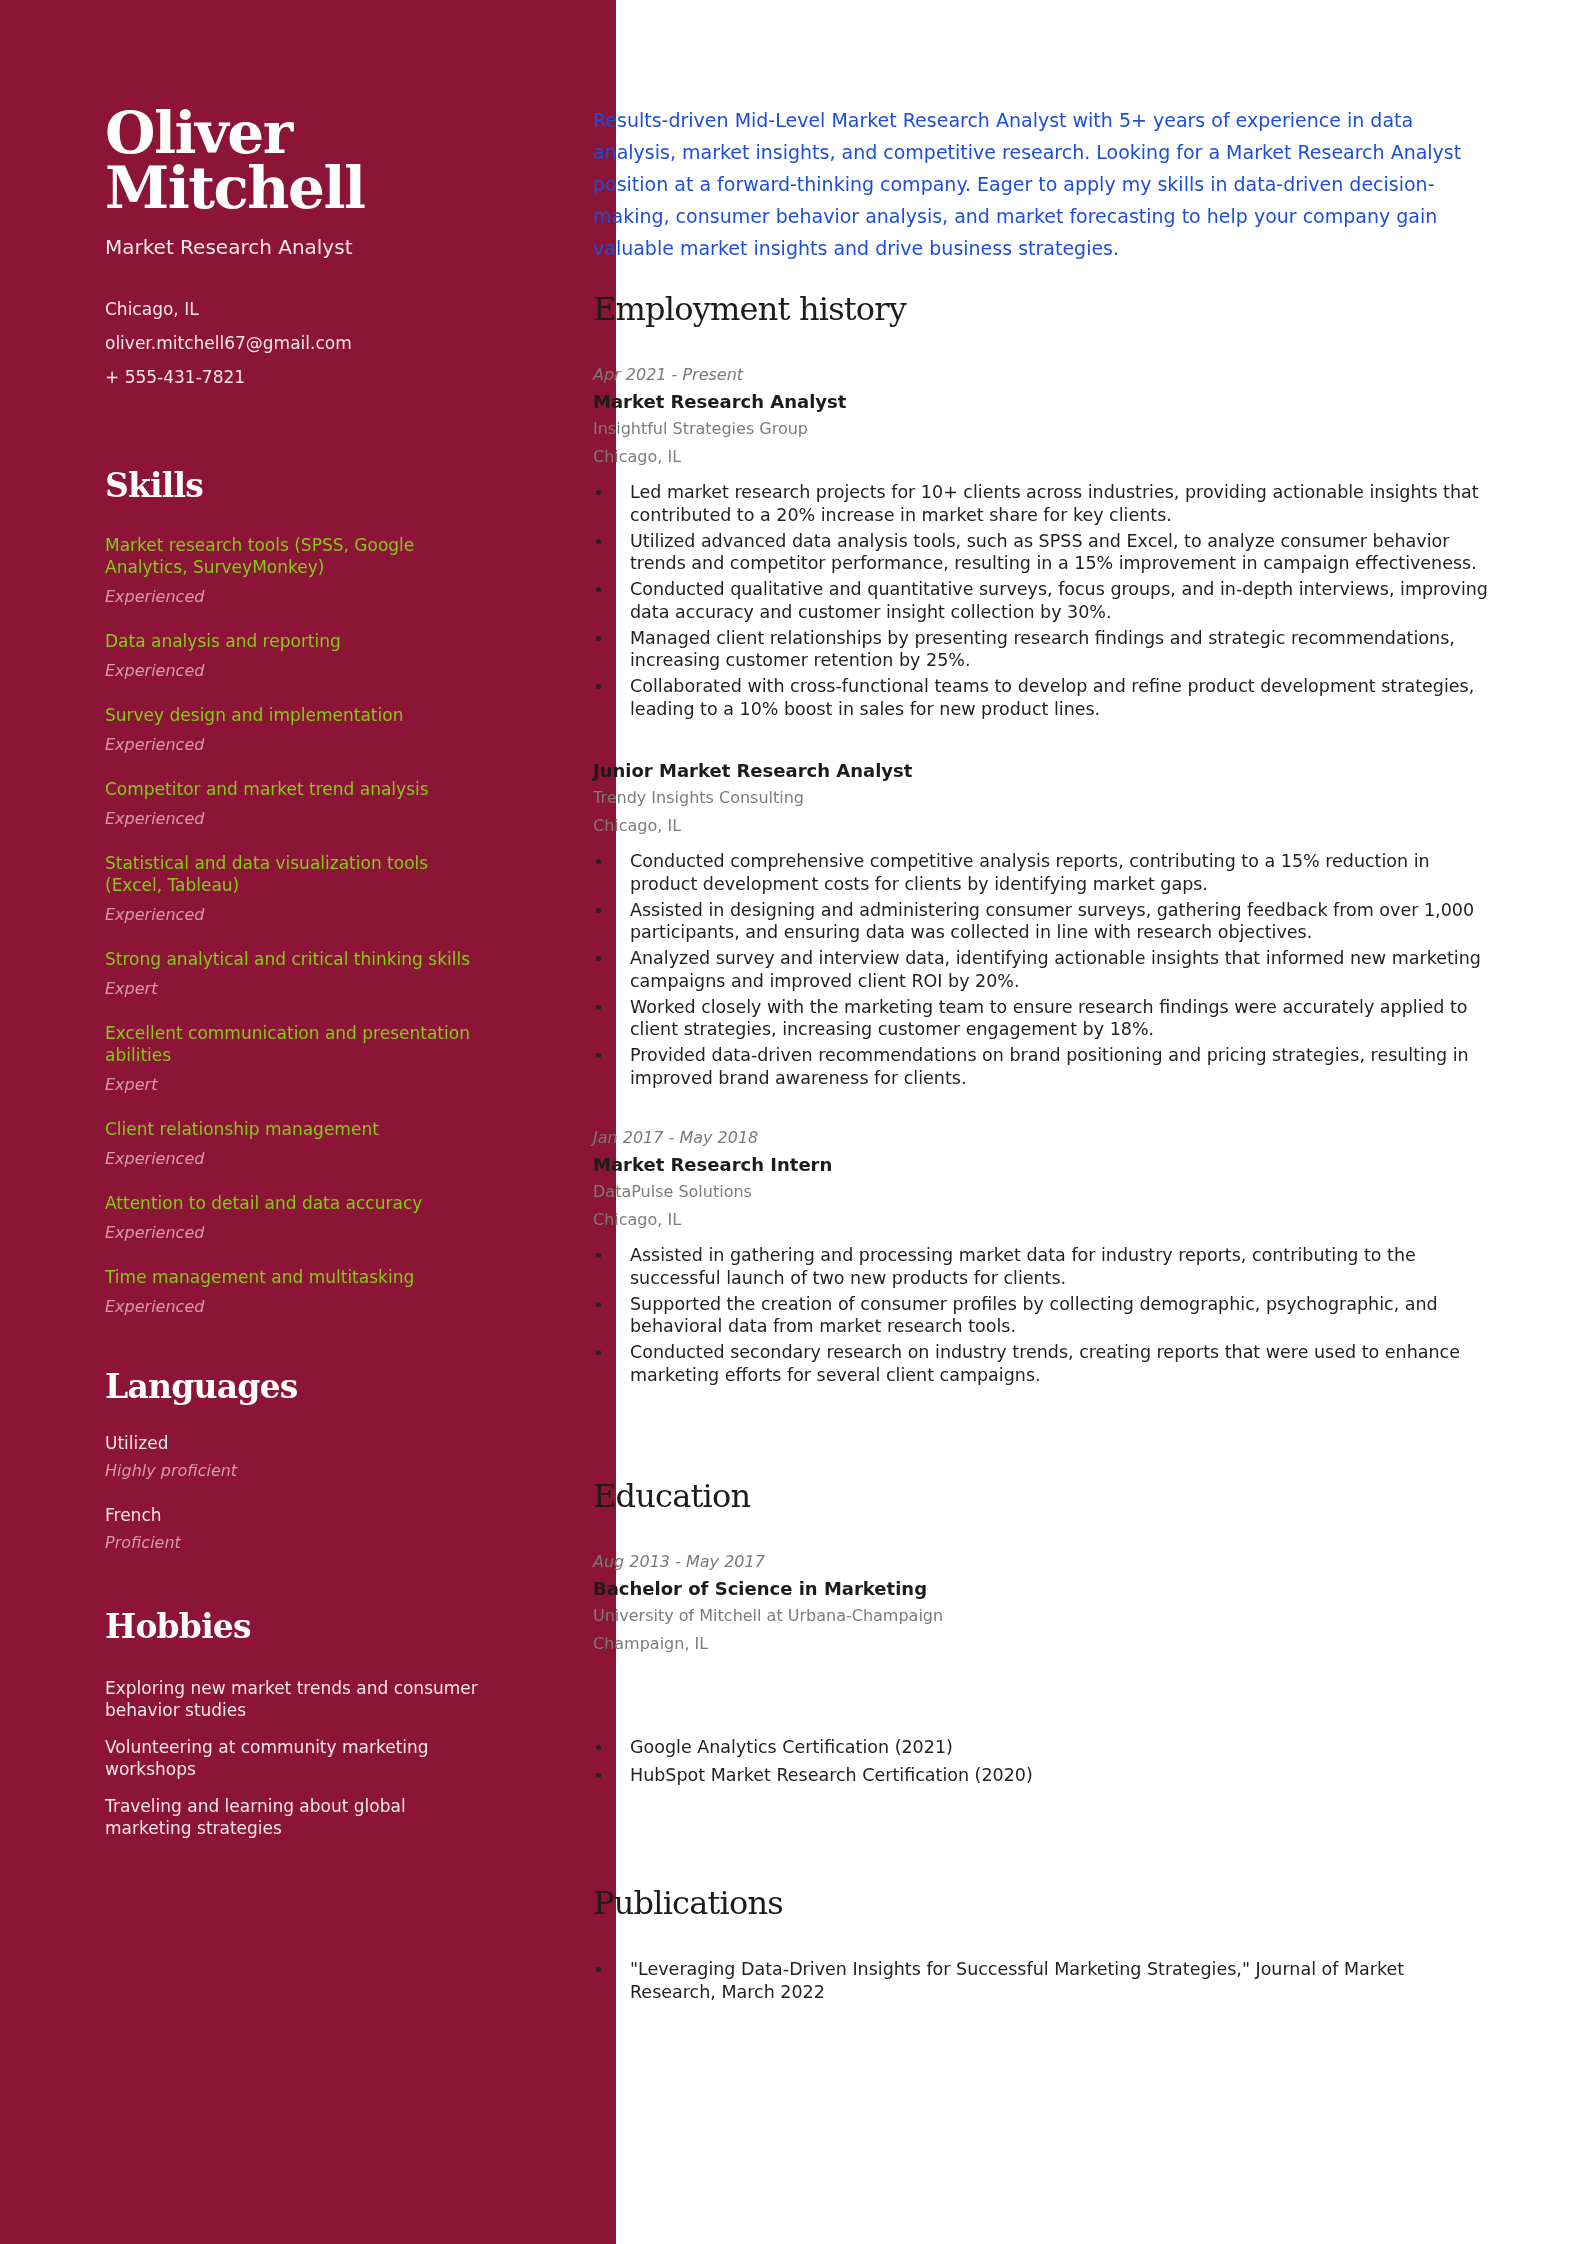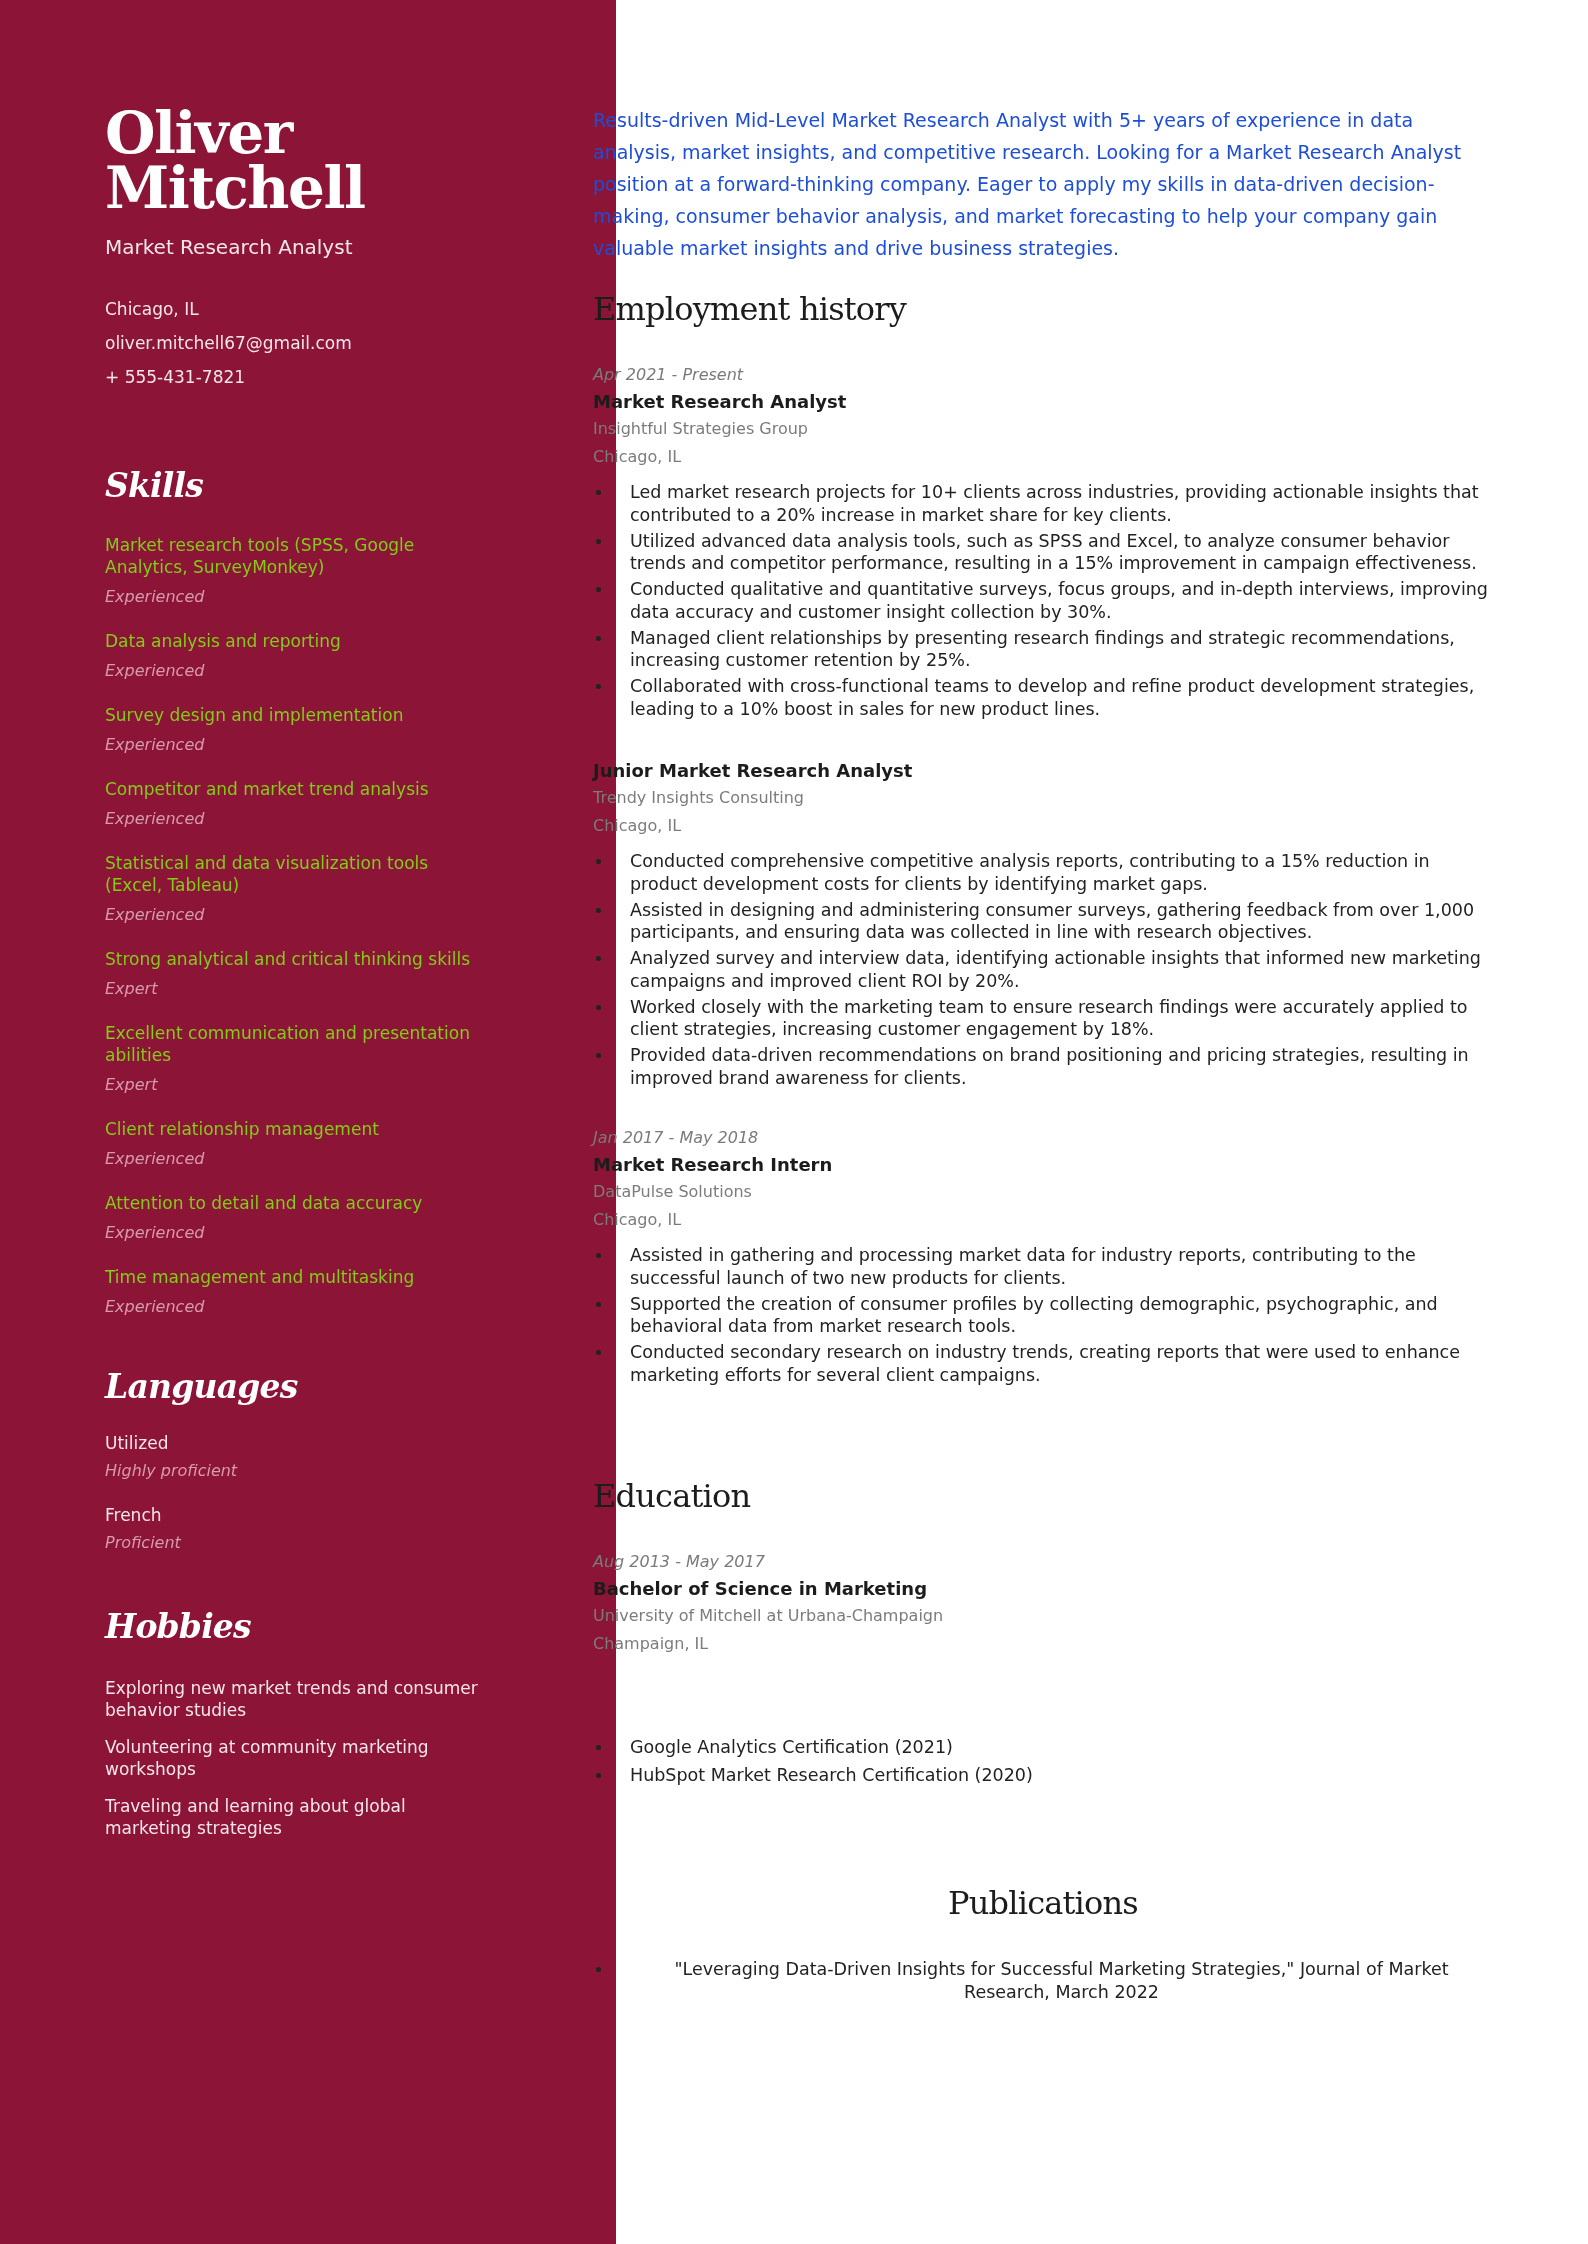--- a/index.html
+++ b/index.html
@@ -17,21 +17,21 @@
     color: #ffffff; width: 380px;
   }
   .name span { display: block; }
   .job-title-side {
     margin-top: 18px; font-size: 20px; line-height: 26px; color: #f6e6ec;
   }
   .contacts { margin-top: 32px; }
   .contact { font-size: 17px; line-height: 34px; color: #f6e6ec; }
   .side-heading {
     font-family: "DejaVu Serif", serif; font-weight: bold;
-    font-size: 33px; line-height: 40px; letter-spacing: -0.8px; color: #ffffff; font-style: italic;
+    font-size: 33px; line-height: 40px; letter-spacing: -0.8px; color: #ffffff;
   }
   .skills { position: absolute; left: 105px; top: 466px; width: 380px; }
   .skill { margin-top: 22px; }
   .skill:first-of-type { margin-top: 0; }
   .skill-list { margin-top: 28px; }
   .skill-name { font-size: 17px; line-height: 22px; color: #84cc16; }
   .skill-level {
     font-size: 16px; line-height: 22px; font-style: italic; color: #d79aae;
     margin-top: 8px;
   }
@@ -74,21 +74,21 @@
     position: absolute; left: 3px; top: 9px; width: 5px; height: 5px;
     border-radius: 50%; background: #222222;
   }
 
   .edu { position: absolute; top: 1476px; left: 0; width: 900px; }
   .edu .entry { margin-top: 35px; }
   .certs { position: absolute; top: 1706px; left: 0; width: 900px; }
   .certs .bullets { margin-top: 30px; }
   .certs .bullets li + li { margin-top: 5px; }
   .pubs { position: absolute: ; }
-  .pubs { position: absolute; top: 1883px; left: 0; width: 900px; text-align: center; }
+  .pubs { position: absolute; top: 1883px; left: 0; width: 900px; }
   .pubs .bullets { margin-top: 35px; }
 </style>
 </head>
 <body>
 
 <aside class="sidebar">
   <h1 class="name">
     <span>Oliver</span>
     <span>Mitchell</span>
   </h1>

